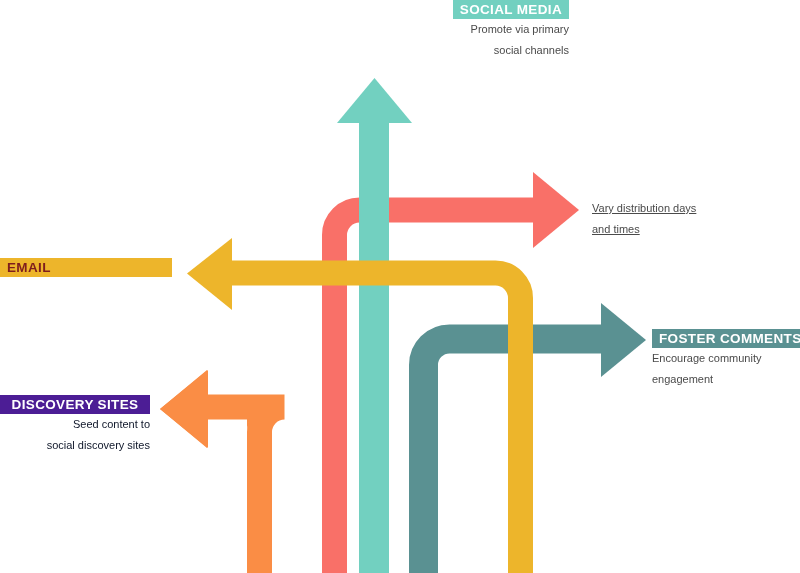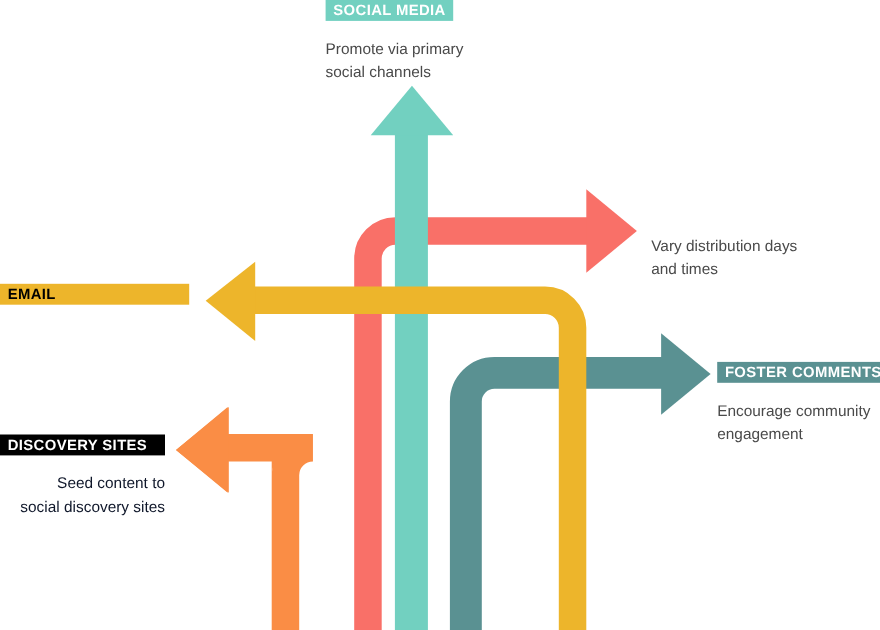--- a/index.html
+++ b/index.html
@@ -29,32 +29,32 @@
     display: inline-block;
     font-size: 13.5px;
     font-weight: bold;
     letter-spacing: 0.35px;
     color: #ffffff;
     padding: 3px 7px 3px 7px;
     line-height: 13px;
     white-space: nowrap;
   }
   .desc {
-    font-size: 14px;
+    font-size: 11px;
     color: #4a4a4a;
     line-height: 21px;
-    margin-top: 15px;
+    margin-top: 0;
     white-space: pre-line;
   }
   
   #callout-social-media {
-    left: 296px;
+    left: 309px;
     top: 0px;
     width: 260px;
-    text-align: left;
+    text-align: right;
   }
   #callout-social-media .badge { margin-left: 0; }
 
   #callout-distribute-often {
     left: 592px;
     top: 198px;
     width: 208px;
     text-align: left;
   }
   #callout-email {
@@ -121,31 +121,31 @@
   </g>
 </svg>
 
 <div class="callout" id="callout-social-media">
   <span class="badge" style="background: rgb(114, 208, 192); color: rgb(255, 255, 255);">SOCIAL MEDIA</span>
   <div class="desc" style="color: rgb(74, 74, 74);">Promote via primary
 social channels</div>
 </div>
 
 <div class="callout" id="callout-distribute-often">
-  <div class="desc" style="color: rgb(74, 74, 74);">Vary distribution days
+  <div class="desc" style="color: rgb(74, 74, 74); text-decoration: underline;">Vary distribution days
 and times</div>
 </div>
 
 <div class="callout" id="callout-email">
-  <span class="badge" style="background: rgb(237, 181, 43); color: #000000;">EMAIL</span>
+  <span class="badge" style="background: rgb(237, 181, 43); color: #7f1d1d;">EMAIL</span>
 </div>
 
 <div class="callout" id="callout-foster-comments">
   <span class="badge" style="background: rgb(90, 145, 146); color: rgb(255, 255, 255);">FOSTER COMMENTS</span>
   <div class="desc" style="color: rgb(74, 74, 74);">Encourage community
 engagement</div>
 </div>
 
 <div class="callout" id="callout-discovery-sites">
-  <span class="badge" style="background: #000000; color: rgb(255, 255, 255);">DISCOVERY SITES</span>
+  <span class="badge" style="background: #4c1d95; color: rgb(255, 255, 255); text-align: center;">DISCOVERY SITES</span>
   <div class="desc" style="color: #0f172a;">Seed content to
 social discovery sites</div>
 </div>
 
 </body></html>

